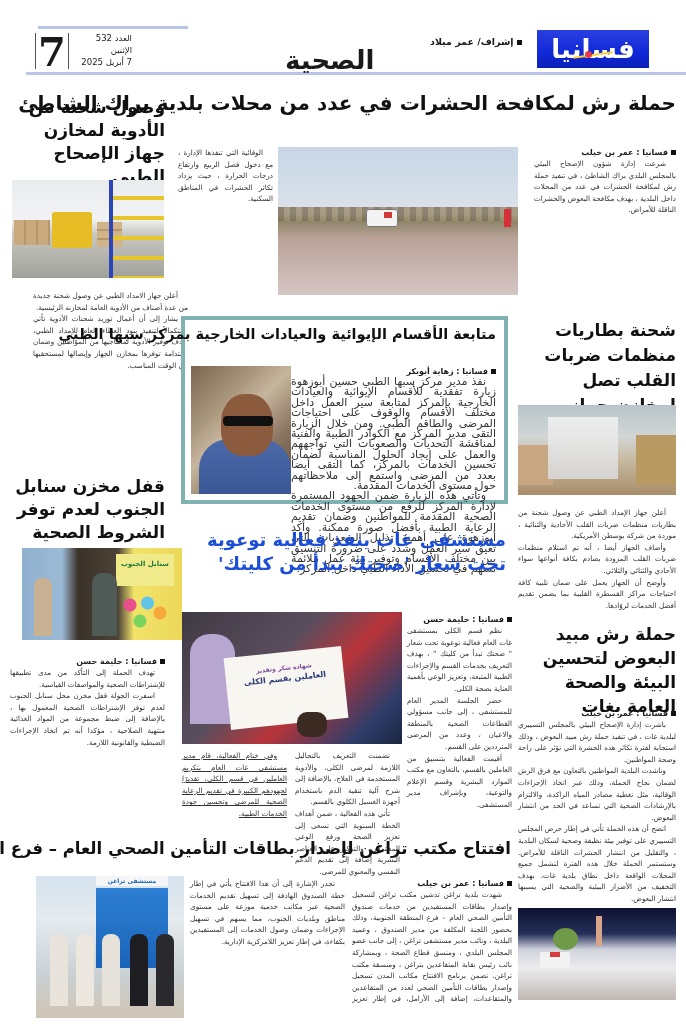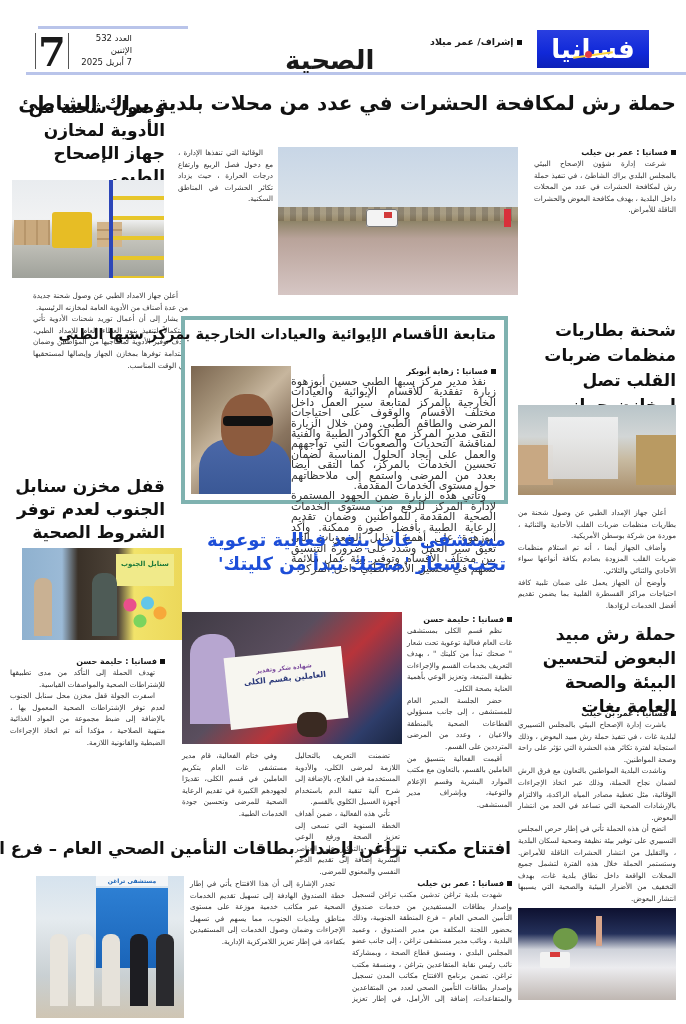--- a/index.html
+++ b/index.html
@@ -203,30 +203,30 @@
     <div class="woman"></div>
     <div class="card">
       <div class="t1">شهادة شكر وتقدير</div>
       <div class="t2">العاملين بقسم الكلى</div>
     </div>
     <div class="hand"></div>
   </div>
   <div class="abs" style="left:407px; top:614px; width:105px;">
     <div class="byline"><span class="sq"></span><span>فسانيا : حليمة حسن</span></div>
     <div class="body-text">
-      <p>نظم قسم الكلى بمستشفى غات العام فعالية توعوية تحت شعار " صحتك تبدأ من كليتك " ، بهدف التعريف بخدمات القسم والإجراءات نظيفة المتبعة، وتعزيز الوعي بأهمية العناية بصحة الكلى.</p>
+      <p>نظم قسم الكلى بمستشفى غات العام فعالية توعوية تحت شعار " صحتك تبدأ من كليتك " ، بهدف التعريف بخدمات القسم والإجراءات الطبية المتبعة، وتعزيز الوعي بأهمية العناية بصحة الكلى.</p>
       <p>حضر الجلسة المدير العام للمستشفى ، إلى جانب مسؤولي القطاعات الصحية بالمنطقة والاعيان ، وعدد من المرضى المترددين على القسم.</p>
       <p>أقيمت الفعالية بتنسيق من العاملين بالقسم، بالتعاون مع مكتب الموارد البشرية وقسم الإعلام والتوعية، وبإشراف مدير المستشفى.</p>
     </div>
   </div>
   <div class="abs body-text" style="left:295px; top:750px; width:105px;">
     <p>تضمنت التعريف بالتحاليل اللازمة لمرضى الكلى، والأدوية المستخدمة في العلاج، بالإضافة إلى شرح آلية تنقية الدم باستخدام أجهزة الغسيل الكلوي بالقسم.</p>
     <p>تأتي هذه الفعالية ، ضمن أهداف الخطة السنوية التي تسعى إلى تعزيز الصحة ورفع الوعي المجتمعي، والتركيز على العناصر البشرية إضافة إلى تقديم الدعم النفسي والمعنوي للمرضى.</p>
   </div>
-  <div class="abs body-text" style="left:182px; top:750px; width:105px;">
+  <div class="abs body-text" style="left:182px; top:750px; width:105px;text-decoration:underline;">
     <p>وفي ختام الفعالية، قام مدير مستشفى غات العام بتكريم العاملين في قسم الكلى، تقديرًا لجهودهم الكبيرة في تقديم الرعاية الصحية للمرضى وتحسين جودة الخدمات الطبية.</p>
   </div>
 </article>
 
 <article>
   <h2 class="headline abs" style="right:10px; top:622px; width:155px; font-size:17px; line-height:24px;">حملة رش مبيد البعوض لتحسين البيئة والصحة العامة بغات</h2>
   <div class="abs" style="right:10px; top:708px; width:158px;">
     <div class="byline"><span class="sq"></span><span>فسانيا : عمر بن خيلب</span></div>
     <div class="body-text">
       <p>باشرت إدارة الإصحاح البيئي بالمجلس التسييري لبلدية غات ، في تنفيذ حملة رش مبيد البعوض ، وذلك استجابة لفترة تكاثر هذه الحشرة التي تؤثر على راحة وصحة المواطنين.</p>

